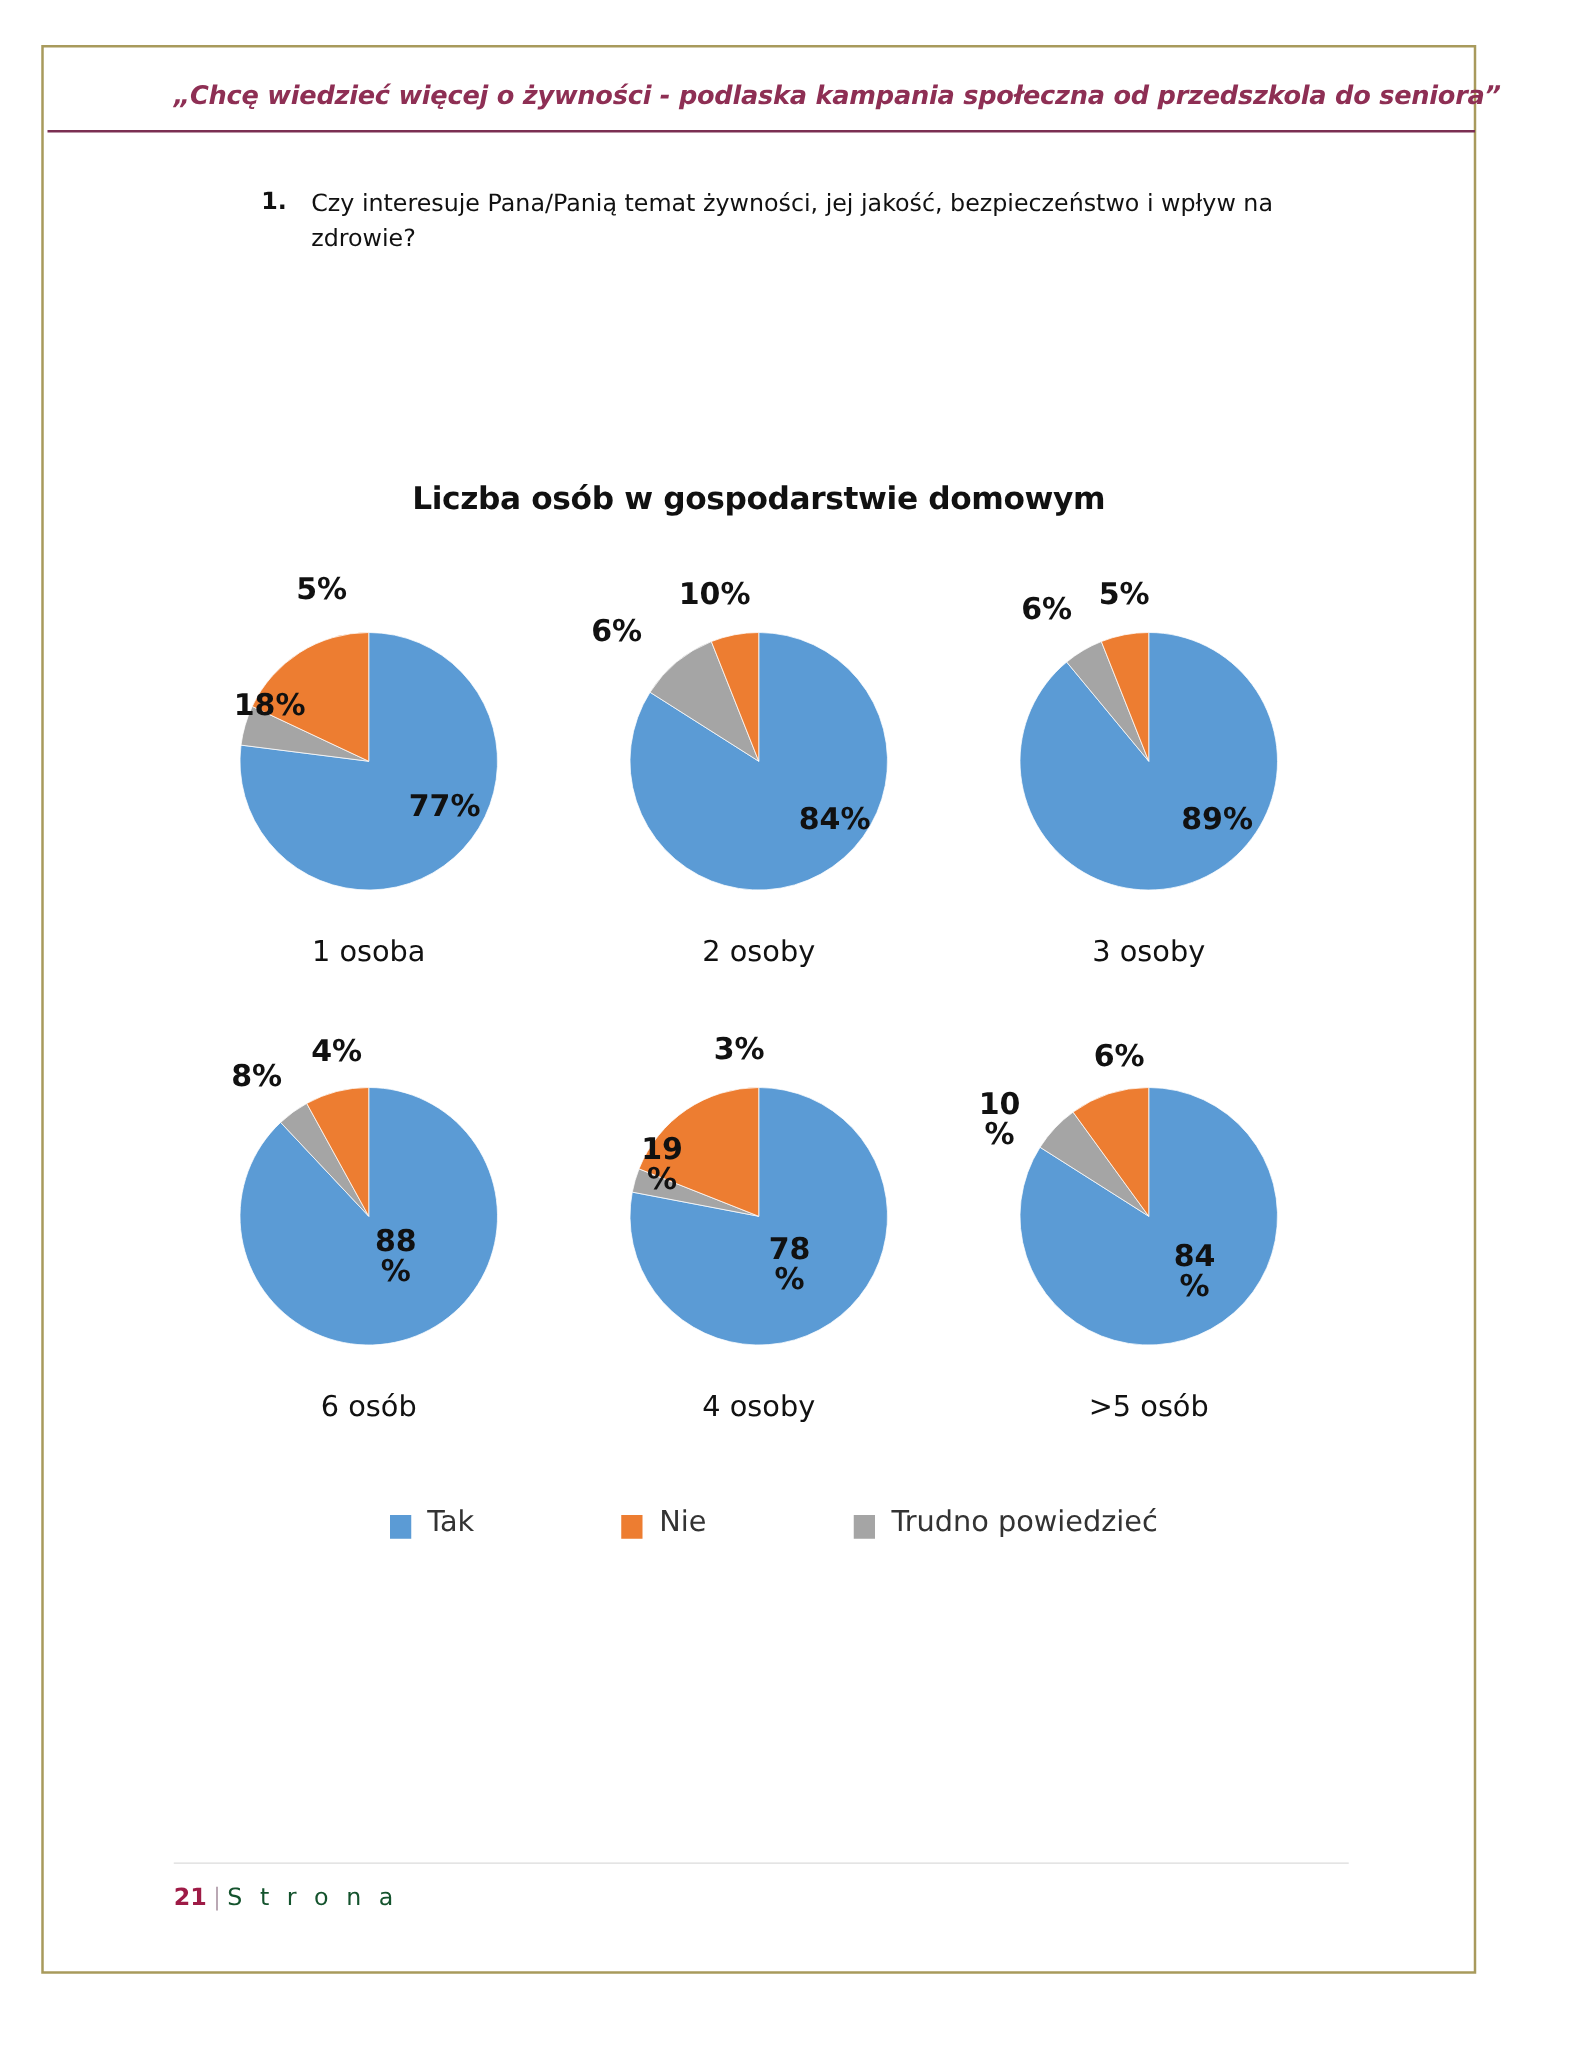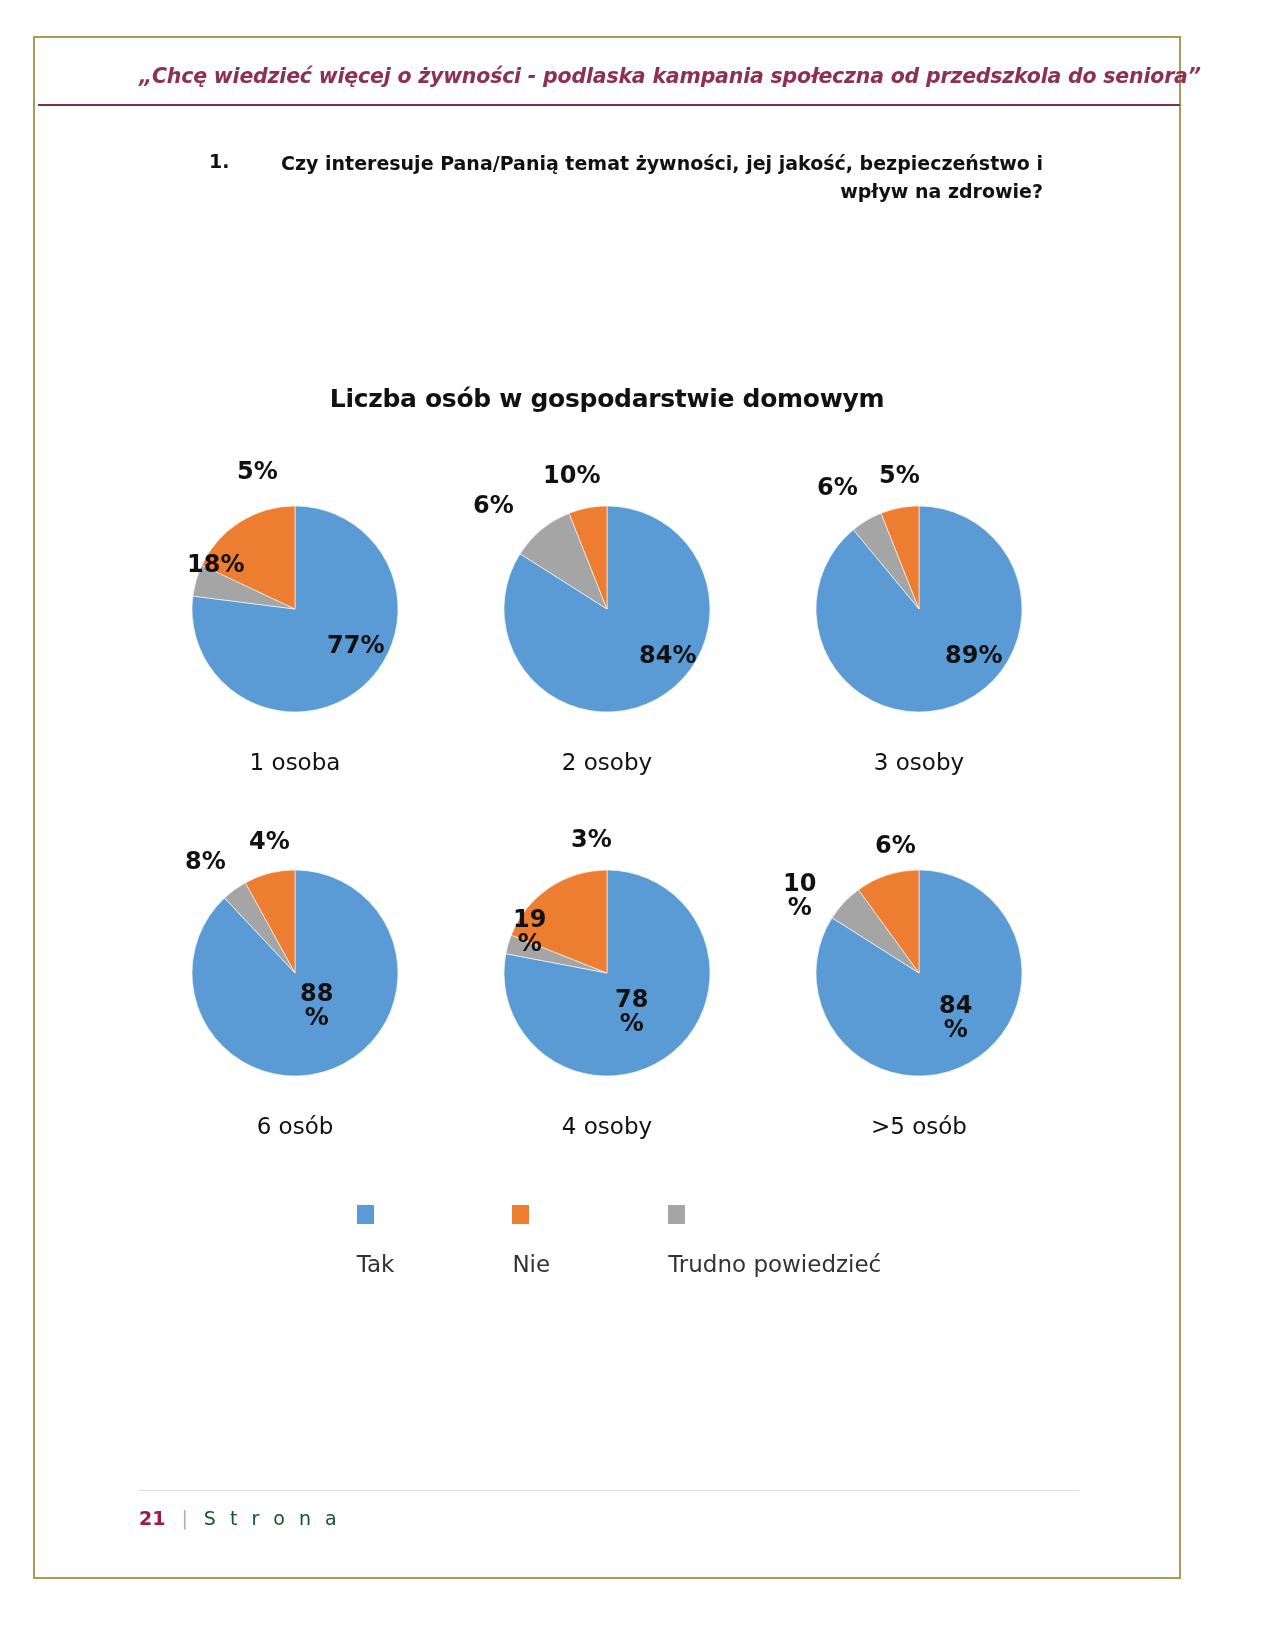--- a/index.html
+++ b/index.html
@@ -65,25 +65,25 @@
     font-weight: bold;
     font-size: 19px;
     color: #111111;
     width: 46px;
     flex: none;
     text-align: left;
     padding-left: 6px;
   }
   .q-text {
     font-family: "DejaVu Sans", sans-serif;
-    font-weight: bold;
+    font-weight: normal;
     font-size: 19px;
     color: #111111;
     line-height: 1.45;
-    text-align: right;
+    text-align: left;
     flex: 1;
   }
 
   
   .figure {
     position: absolute;
     left: 0;
     top: 300px;
     width: 100%;
     height: 1000px;
@@ -152,23 +152,22 @@
   
   .legend {
     display: flex;
     justify-content: center;
     gap: 118px;
     margin-top: 66px;
     padding-left: 24px;
   }
   .legend-item {
     display: flex;
-    align-items: flex-start;
-    gap: 27px;
-    flex-direction: column;
+    align-items: flex-end;
+    gap: 13px;
   }
   .legend-swatch {
     width: 17px;
     height: 19px;
     flex: none;
   }
   .legend-text {
     font-family: "DejaVu Sans", sans-serif;
     font-size: 23px;
     color: #333333;
@@ -183,21 +182,21 @@
     width: 940px;
     height: 0;
     border-top: 1.5px solid #dcdcdc;
   }
   .footer {
     position: absolute;
     left: 104px;
     bottom: 48px;
     display: flex;
     align-items: baseline;
-    gap: 16px;
+    gap: 5px;
   }
   .footer-num {
     font-family: "DejaVu Sans", sans-serif;
     font-weight: bold;
     font-size: 19px;
     color: #9e1b46;
   }
   .footer-sep {
     font-family: "DejaVu Sans", sans-serif;
     font-size: 19px;

